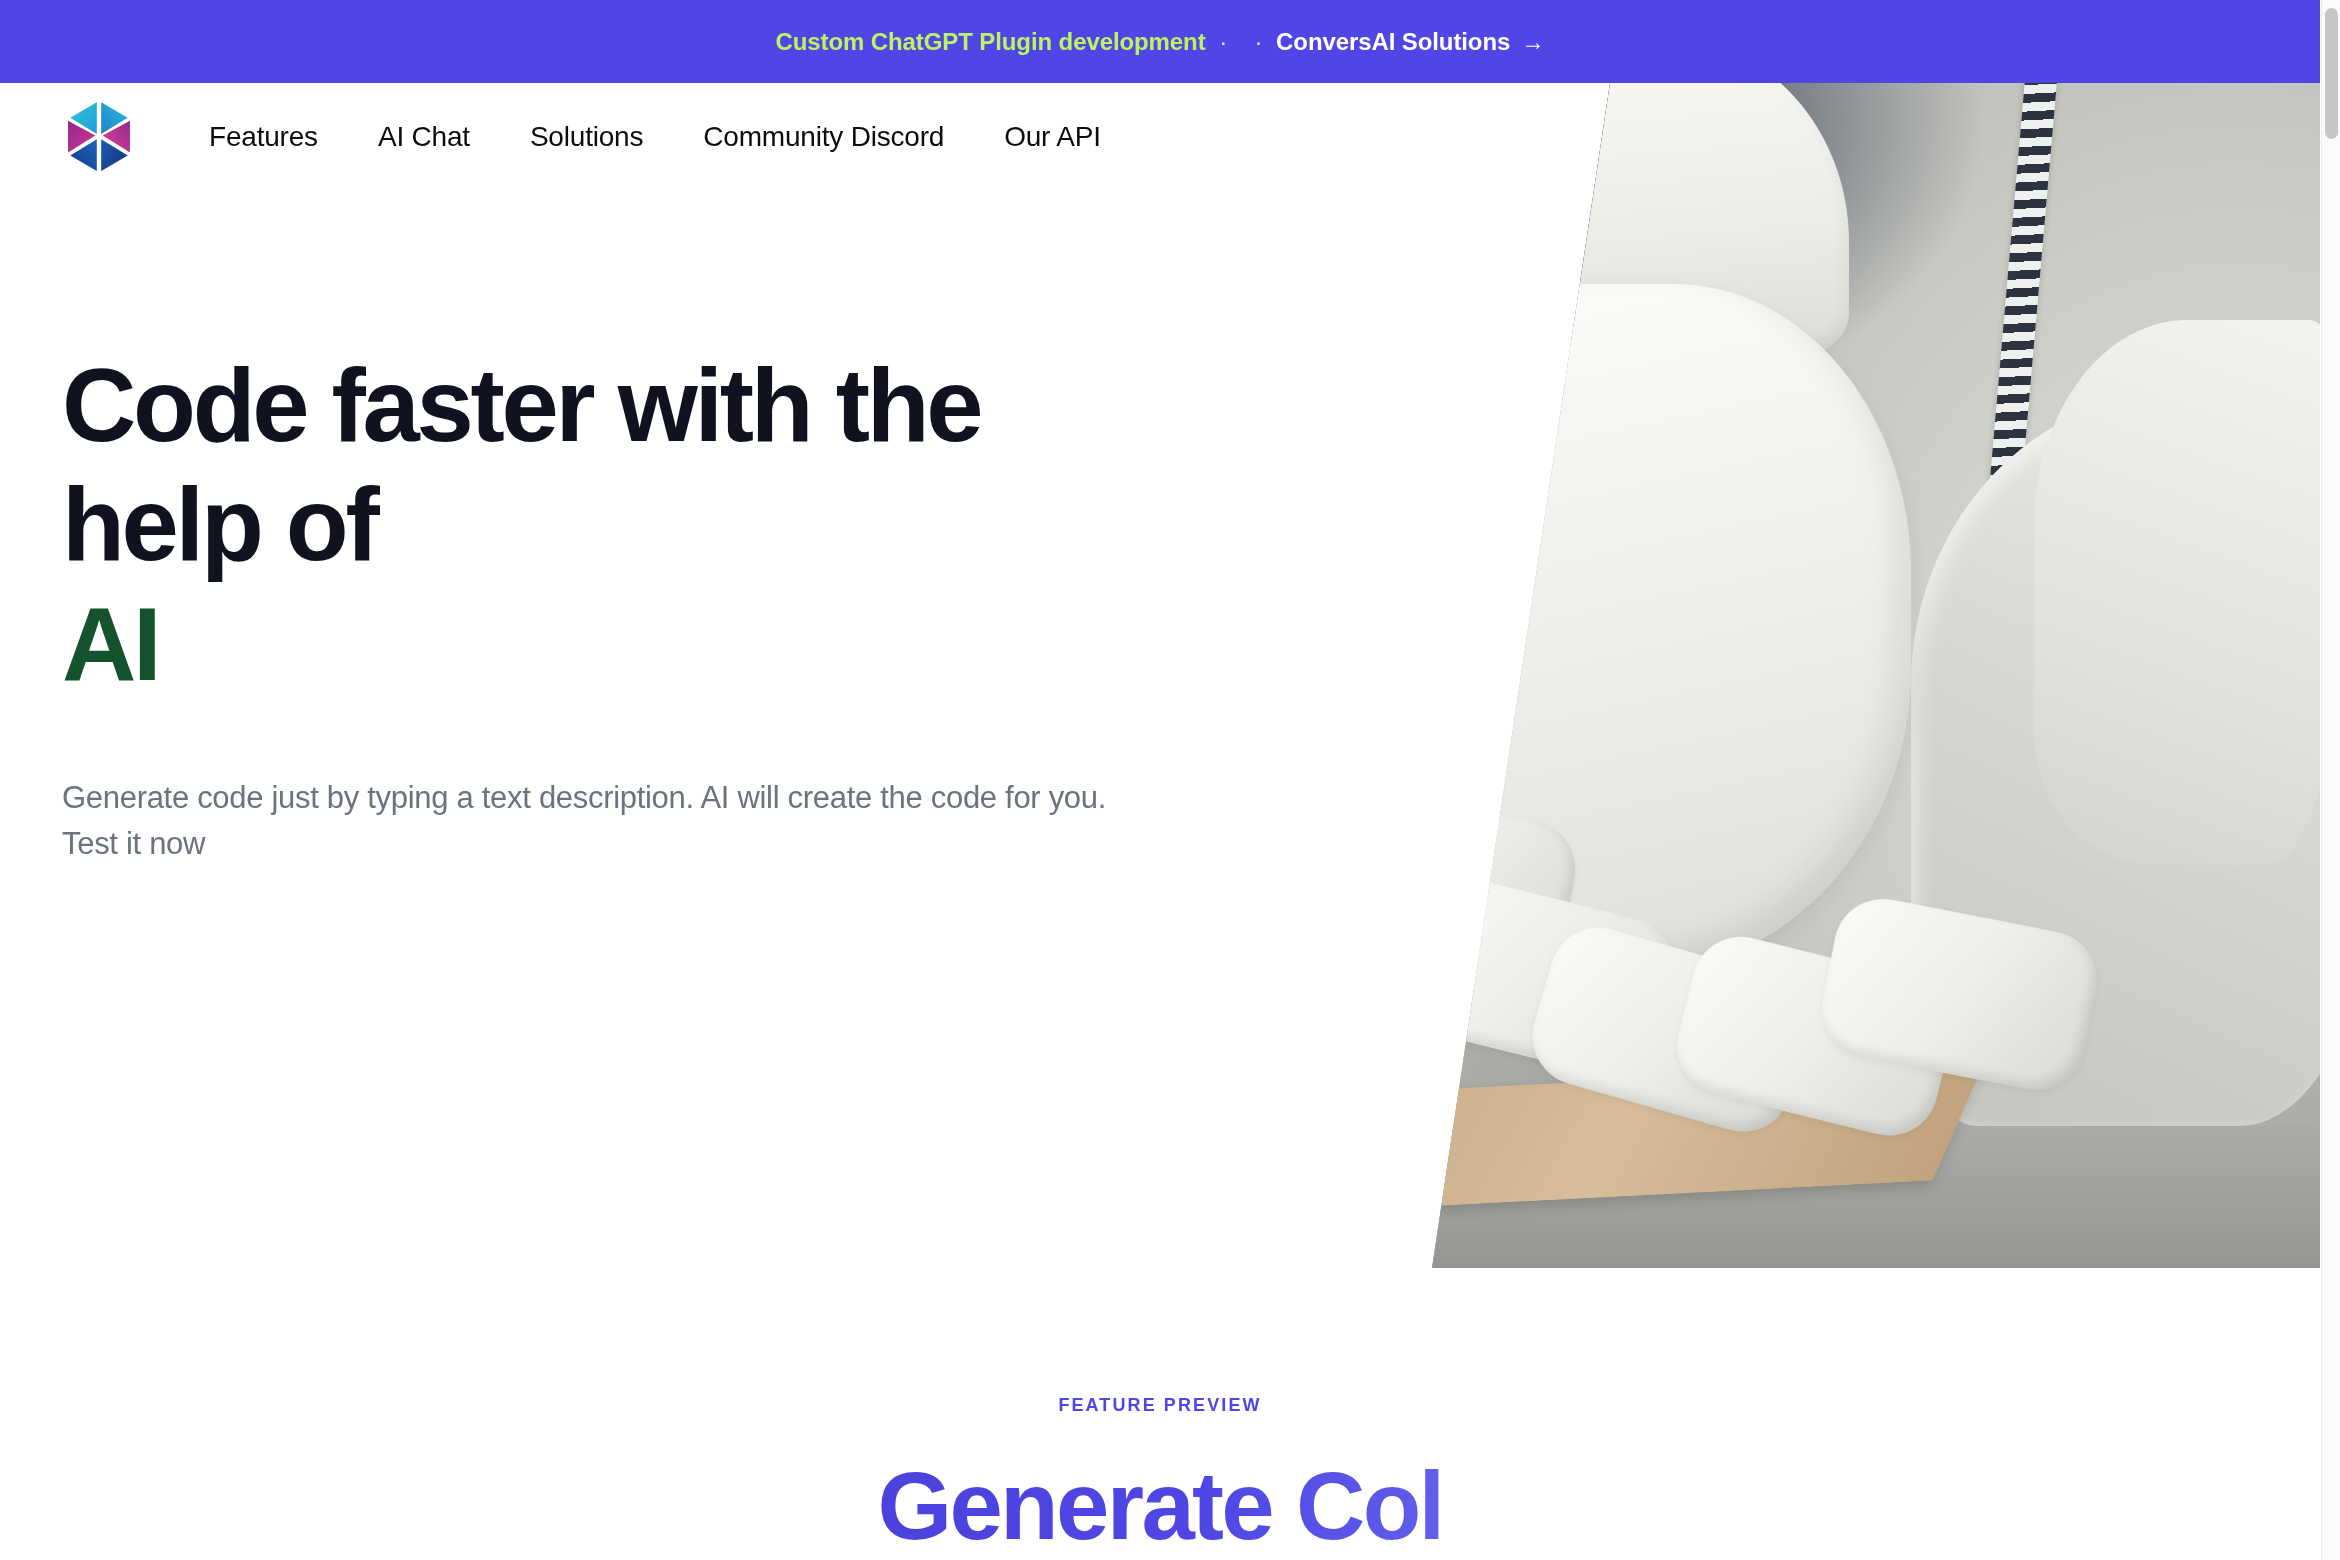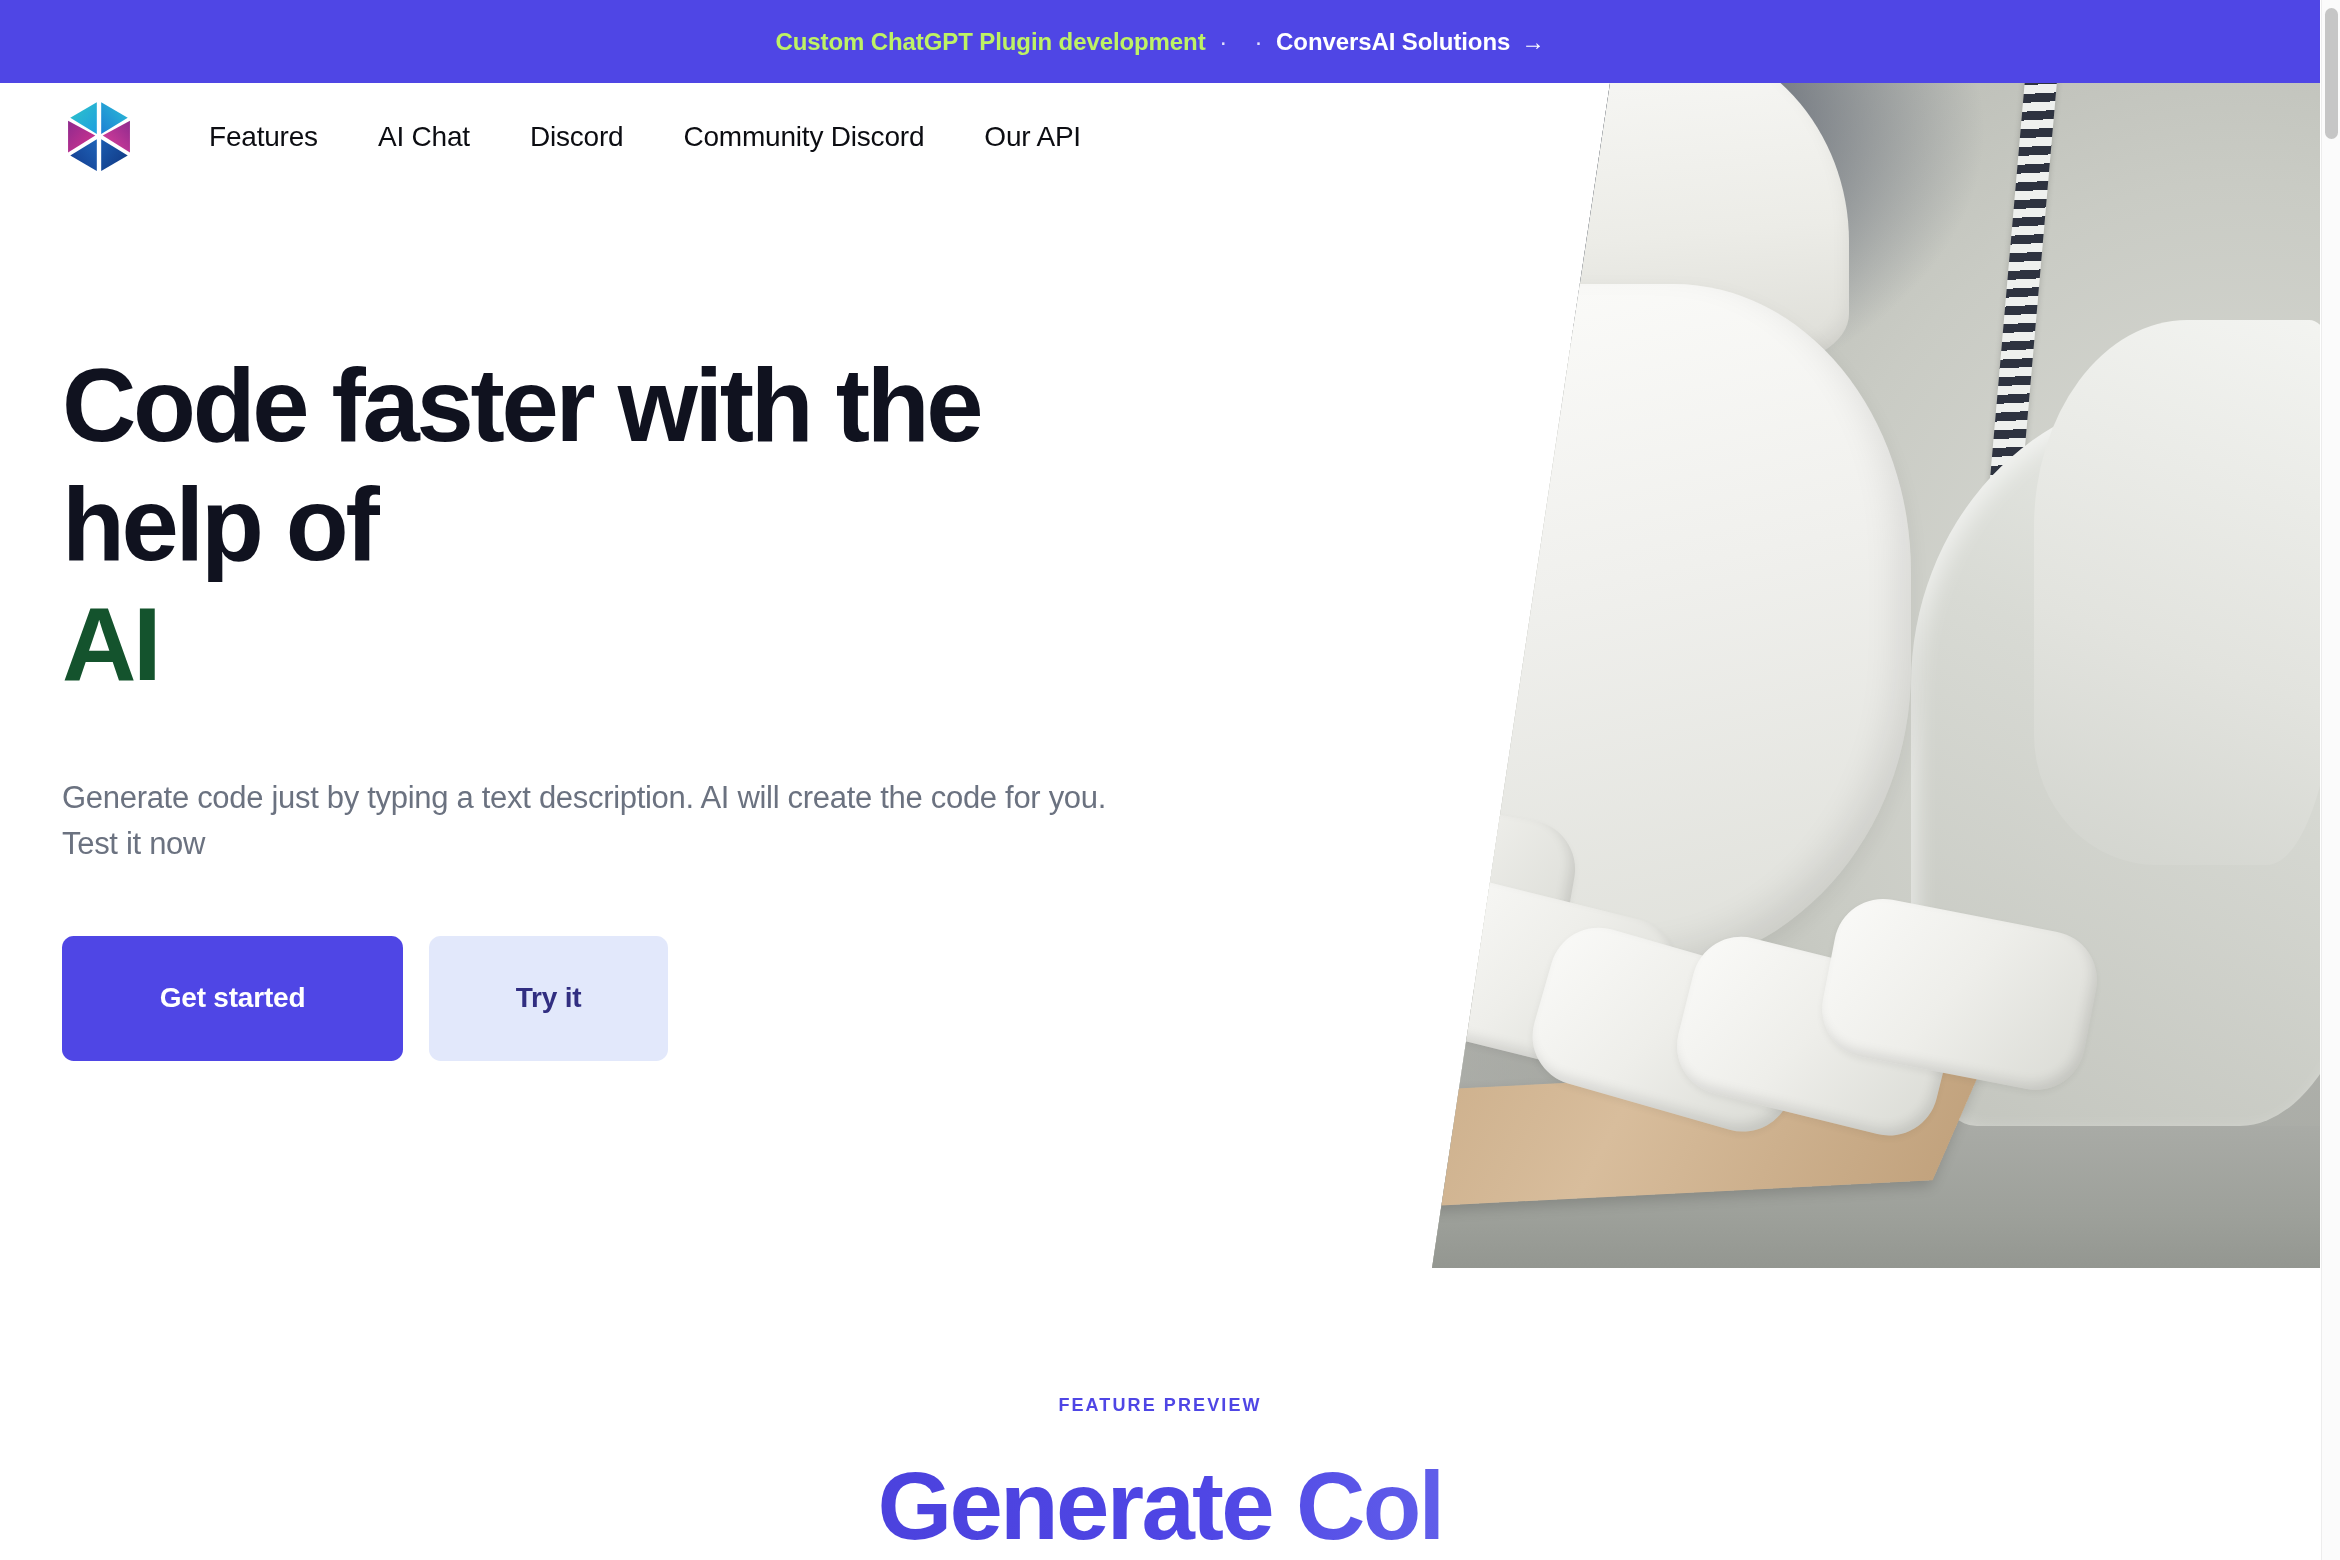--- a/index.html
+++ b/index.html
@@ -345,39 +345,35 @@
 
         <polygon points="47,60 47,103 11,82" fill="url(#gBL)"></polygon>
 
         <polygon points="53,60 53,103 89,82" fill="url(#gBR)"></polygon>
       </svg>
     </div>
 
     <nav class="nav">
       <a class="nav-link" href="#">Features</a>
       <a class="nav-link" href="#">AI Chat</a>
-      <a class="nav-link" href="#">Discord</a>
+      <a class="nav-link" href="#">Solutions</a>
       <a class="nav-link" href="#">Community Discord</a>
       <a class="nav-link" href="#">Our API</a>
     </nav>
   </div>
 
   <div class="hero">
     <h1 class="hero-title">
       <span>Code faster with the</span>
       <span>help of</span>
       <span class="ai">AI</span>
     </h1>
 
     <p class="hero-sub">Generate code just by typing a text description. AI will create the code for you. Test it now</p>
 
-    <div class="hero-actions">
-      <button class="btn btn-primary">Get started</button>
-      <button class="btn btn-secondary">Try it</button>
-    </div>
   </div>
 
   <div class="feature-section">
     <div class="eyebrow">FEATURE PREVIEW</div>
     <div class="feature-title">Generate Col</div>
   </div>
 
   <div class="scrollbar-track">
     <div class="scrollbar-thumb"></div>
   </div>

